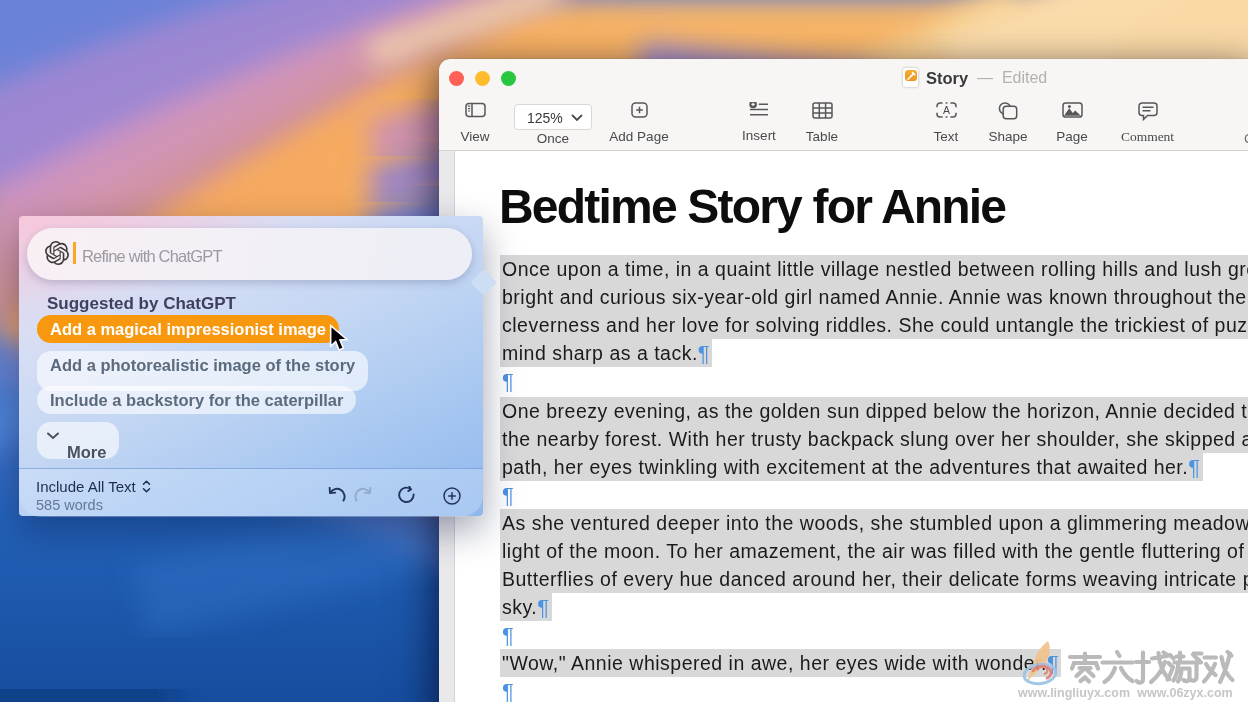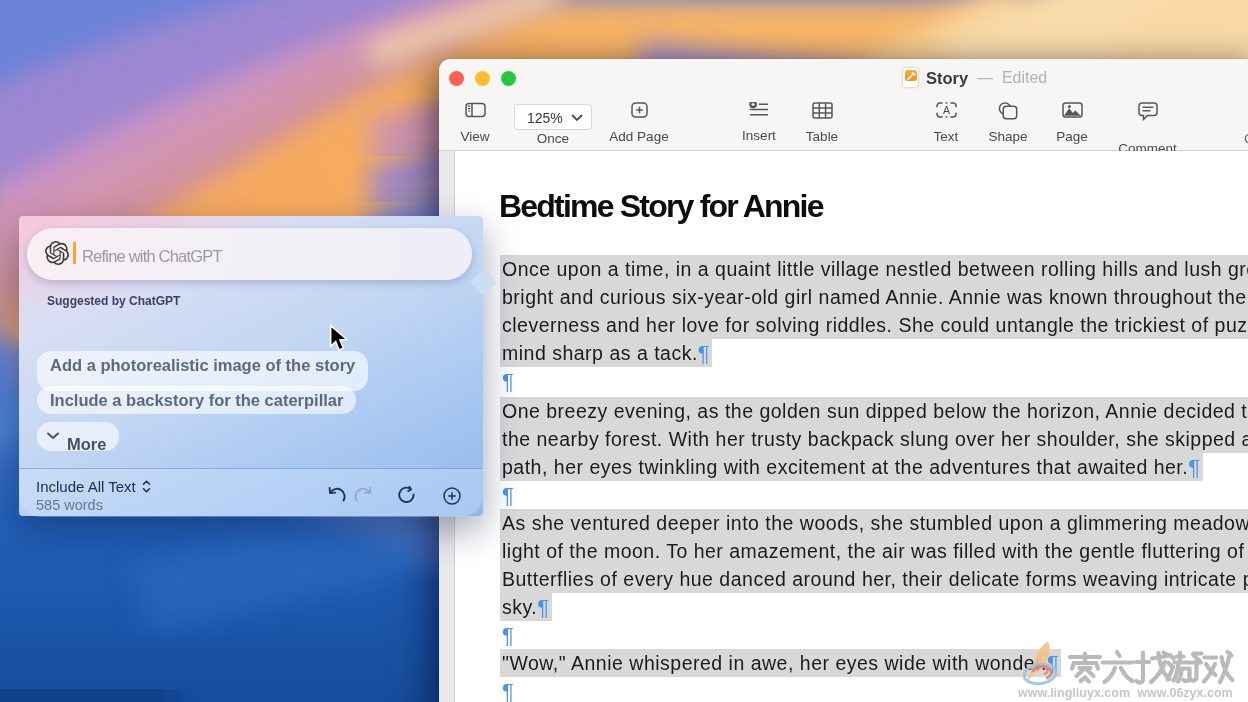--- a/index.html
+++ b/index.html
@@ -158,35 +158,35 @@
       <div style="margin-top:11px;">Page</div>
     </div>
 
     <div class="tbi" style="left:663.5px;top:6px;width:90px;">
       <svg width="20" height="20" viewBox="0 0 20 20">
           <g fill="none" stroke="#57575a" stroke-width="1.5">
             <path d="M4 1 H16 a3 3 0 0 1 3 3 V10.5 a3 3 0 0 1 -3 3 H9.5 L5.5 17.5 V13.5 H4 a3 3 0 0 1 -3 -3 V4 a3 3 0 0 1 3 -3 Z"></path>
             <path d="M4.5 5.2 H15.5 M4.5 8.8 H12.5"></path>
           </g>
         </svg>
-      <div style="margin-top:19px;">Comment</div>
+      <div style="margin-top:7px;font-family:Liberation Serif, serif;">Comment</div>
     </div>
 
     <div class="tbi" style="left:805px;top:6px;width:30px;text-align:left;">
       <div style="margin-top:29px;color:#6a6a6c;">C</div>
     </div>
   </div>
 
   <div class="abs" style="left:0;top:92px;width:15px;height:568px;background:#e9e8eb;"></div>
   <div class="abs" style="left:15px;top:92px;width:1px;height:568px;background:#d2d2d5;"></div>
   <div class="abs" style="left:16px;top:92px;width:804px;height:568px;background:#ffffff;"></div>
 </div>
 
 <div id="doc" class="abs" style="left:0;top:0;width:1248px;height:702px;overflow:hidden;pointer-events:none;">
-  <div class="abs" style="left:499px;top:185px;font-size:32px;font-weight:bold;color:#0d0d0d;line-height:43px;letter-spacing:-1.8px;white-space:pre;">Bedtime Story for Annie</div>
+  <div class="abs" style="left:499px;top:185px;font-size:48px;font-weight:bold;color:#0d0d0d;line-height:43px;letter-spacing:-1.8px;white-space:pre;">Bedtime Story for Annie</div>
   <div class="dl" style="top:254.5px;">Once upon a time, in a quaint little village nestled between rolling hills and lush green forests, there lived a</div>
   <div class="dl" style="top:282.5px;">bright and curious six-year-old girl named Annie. Annie was known throughout the village for her</div>
   <div class="dl" style="top:310.5px;">cleverness and her love for solving riddles. She could untangle the trickiest of puzzles and keep her</div>
   <div class="dl" style="top:338.5px;">mind sharp as a tack.<span class="pp">¶</span></div>
   <div class="el" style="top:366.5px;"><span class="pp">¶</span></div>
   <div class="dl" style="top:396.5px;">One breezy evening, as the golden sun dipped below the horizon, Annie decided to take a shortcut through</div>
   <div class="dl" style="top:424.5px;">the nearby forest. With her trusty backpack slung over her shoulder, she skipped along the winding</div>
   <div class="dl" style="top:452.5px;">path, her eyes twinkling with excitement at the adventures that awaited her.<span class="pp">¶</span></div>
   <div class="el" style="top:480.5px;"><span class="pp">¶</span></div>
   <div class="dl" style="top:508.5px;">As she ventured deeper into the woods, she stumbled upon a glimmering meadow bathed in the silvery</div>
@@ -208,28 +208,30 @@
        background:linear-gradient(100deg,#f8eff3 0%, #f3f0f6 40%, #edeef6 100%);
        box-shadow:0 3px 8px rgba(30,40,90,0.22);"></div>
   <div id="gpt-logo" class="abs" style="left:26px;top:25px;">
     <svg width="24" height="24" viewBox="0 0 24 24">
         <path fill="#3b3a3a" d="M22.2819 9.8211a5.9847 5.9847 0 0 0-.5157-4.9108 6.0462 6.0462 0 0 0-6.5098-2.9A6.0651 6.0651 0 0 0 4.9807 4.1818a5.9847 5.9847 0 0 0-3.9977 2.9 6.0462 6.0462 0 0 0 .7427 7.0966 5.98 5.98 0 0 0 .511 4.9107 6.051 6.051 0 0 0 6.5146 2.9001A5.9847 5.9847 0 0 0 13.2599 24a6.0557 6.0557 0 0 0 5.7718-4.2058 5.9894 5.9894 0 0 0 3.9977-2.9001 6.0557 6.0557 0 0 0-.7475-7.073zm-9.022 12.6081a4.4755 4.4755 0 0 1-2.8764-1.0408l.1419-.0804 4.7783-2.7582a.7948.7948 0 0 0 .3927-.6813v-6.7369l2.02 1.1686a.071.071 0 0 1 .038.0615v5.5826a4.504 4.504 0 0 1-4.4945 4.4849zm-9.6607-4.1254a4.4708 4.4708 0 0 1-.5346-3.0137l.142.0852 4.783 2.7582a.7712.7712 0 0 0 .7806 0l5.8428-3.3685v2.3324a.0804.0804 0 0 1-.0332.0615L9.74 19.9502a4.4992 4.4992 0 0 1-6.1408-1.6464zM2.3408 7.8956a4.485 4.485 0 0 1 2.3655-1.9728V11.6a.7664.7664 0 0 0 .3879.6765l5.8144 3.3543-2.0201 1.1685a.0757.0757 0 0 1-.071 0l-4.8303-2.7865A4.504 4.504 0 0 1 2.3408 7.8956zm16.5963 3.8558L13.1038 8.364 15.1192 7.2a.0757.0757 0 0 1 .071 0l4.8303 2.7913a4.4944 4.4944 0 0 1-.6765 8.1042v-5.6772a.79.79 0 0 0-.407-.667zm2.0107-3.0231l-.142-.0852-4.7735-2.7818a.7759.7759 0 0 0-.7854 0L9.409 9.2297V6.8974a.0662.0662 0 0 1 .0284-.0615l4.8303-2.7866a4.4992 4.4992 0 0 1 6.6802 4.66zM8.3065 12.863l-2.02-1.1638a.0804.0804 0 0 1-.038-.0567V6.0742a4.4992 4.4992 0 0 1 7.3757-3.4537l-.142.0805L8.704 5.459a.7948.7948 0 0 0-.3927.6813zm1.0976-2.3654l2.602-1.4998 2.6069 1.4998v2.9994l-2.5974 1.4997-2.6067-1.4997Z"></path>
       </svg>
   </div>
   <div class="abs" style="left:54px;top:26px;width:3px;height:22px;background:#f7a827;"></div>
   <div class="abs" style="left:63px;top:30.5px;font-size:16.5px;letter-spacing:-0.8px;color:#9b9aa2;">Refine with ChatGPT</div>
 
-  <div class="abs" style="left:28px;top:78px;font-size:12px;font-weight:bold;color:#3f3f5e;">Suggested by ChatGPT</div>
-
+  <div class="abs" style="left:28px;top:78px;font-size:17px;font-weight:bold;color:#3f3f5e;">Suggested by ChatGPT</div>
+
+  <div class="abs" style="left:18px;top:99px;height:28px;border-radius:14px;background:#f8980f;color:#fff;
+       font-size:16.5px;font-weight:bold;line-height:28px;padding:0 13px;">Add a magical impressionist image</div>
   <div class="abs" style="left:18px;top:135px;height:40px;border-radius:14px;background:rgba(255,255,255,0.60);color:#5b6b7d;
        font-size:16.5px;font-weight:bold;line-height:28px;padding:0 13px;">Add a photorealistic image of the story</div>
   <div class="abs" style="left:18px;top:170px;height:28px;border-radius:14px;background:rgba(255,255,255,0.60);color:#5b6b7d;
        font-size:16.5px;font-weight:bold;line-height:28px;padding:0 13px;">Include a backstory for the caterpillar</div>
   <div class="abs" style="left:18px;top:206px;height:21px;border-radius:14px;background:rgba(255,255,255,0.60);color:#47525f;
-       font-size:16.5px;font-weight:bold;line-height:28px;padding:8px 13px 0 30px;">More</div>
+       font-size:16.5px;font-weight:bold;line-height:28px;padding:16px 13px 0 30px;">More</div>
   <svg class="abs" style="left:28px;top:216px;" width="12" height="8">
       <path d="M1 1.5 L6 6 L11 1.5" stroke="#47525f" stroke-width="2" fill="none" stroke-linecap="round"></path>
     </svg>
 
   <div class="abs" style="left:0;top:252px;width:464px;height:48px;border-radius:0 0 22px 22px;
        background:rgba(214,232,252,0.34);border-top:1px solid rgba(95,135,205,0.55);"></div>
   <div class="abs" style="left:17px;top:262px;font-size:15px;color:#1d2c51;">Include All Text</div>
   <svg class="abs" style="left:122px;top:264px;" width="11" height="13" viewBox="0 0 12 15">
       <g fill="none" stroke="#1d2c51" stroke-width="1.7" stroke-linecap="round" stroke-linejoin="round">
         <path d="M2.5 5 L6 1.5 L9.5 5 M2.5 10 L6 13.5 L9.5 10"></path>

